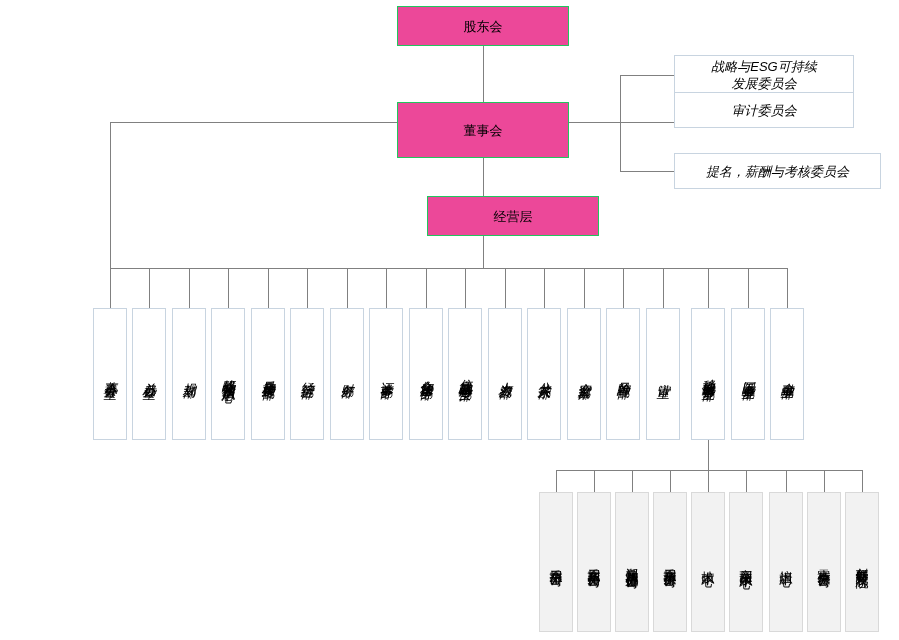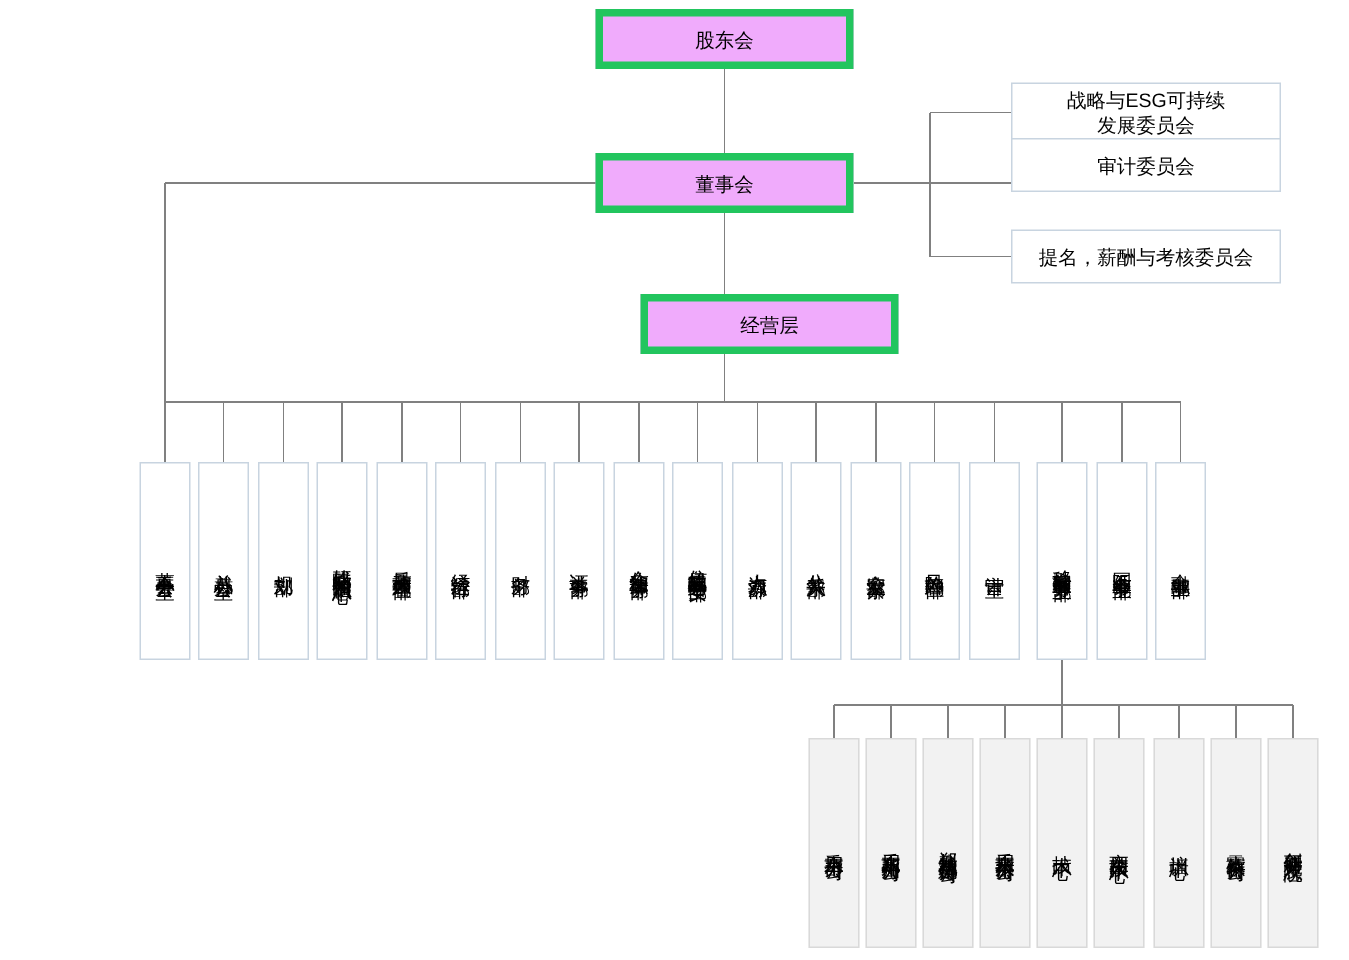--- a/index.html
+++ b/index.html
@@ -1,23 +1,23 @@
 <!DOCTYPE html>
 <html><head>
 <meta charset="utf-8">
 <style>
   html,body{margin:0;padding:0;}
   body{width:899px;height:640px;background:#ffffff;font-family:"Liberation Sans","DejaVu Sans",sans-serif;color:#000;}
   #chart{position:relative;width:899px;height:640px;overflow:hidden;}
   svg.lines{position:absolute;left:0;top:0;width:899px;height:640px;pointer-events:none;}
-  .node{position:absolute;box-sizing:border-box;border:5px solid #22c55e;background:#f0abfc;
+  .node{position:absolute;box-sizing:border-box;border:1px solid #22c55e;background:#ec4899;
         display:flex;align-items:center;justify-content:center;text-align:center;
         font-size:13px;line-height:17px;color:#000;}
   .node.gray{background:#f2f2f2;border:1px solid #d9d9d9;}
-  .node.white{background:#ffffff;border:1px solid #c8d4e0;}
+  .node.white{background:#ffffff;border:1px solid #c8d4e0;font-style:italic;}
   .vert{writing-mode:vertical-rl;text-orientation:upright;letter-spacing:1px;
         font-size:13px;line-height:17px;white-space:nowrap;}
 </style>
 </head>
 <body>
 
 <div id="chart">
 
   <svg class="lines">
     <g stroke="#808080" stroke-width="1" fill="none" shape-rendering="crispEdges">
@@ -65,27 +65,27 @@
       <line x1="670" y1="470" x2="670" y2="492"></line>
       <line x1="708" y1="470" x2="708" y2="492"></line>
       <line x1="746" y1="470" x2="746" y2="492"></line>
       <line x1="786" y1="470" x2="786" y2="492"></line>
       <line x1="824" y1="470" x2="824" y2="492"></line>
       <line x1="862" y1="470" x2="862" y2="492"></line>
     </g>
   </svg>
 
   <div class="node" style="left:397px;top:6px;width:172px;height:40px;">股东会</div>
-  <div class="node" style="left:397px;top:102px;width:172px;height:40px;">董事会</div>
+  <div class="node" style="left:397px;top:102px;width:172px;height:56px;">董事会</div>
   <div class="node" style="left:397px;top:196px;width:172px;height:40px;margin-left:30px;">经营层</div>
 
   <div class="node white" style="left:674px;top:55px;width:180px;height:40px;white-space:pre-line;">战略与ESG可持续
 发展委员会</div>
   <div class="node white" style="left:674px;top:92px;width:180px;height:36px;">审计委员会</div>
-  <div class="node white" style="left:674px;top:153px;width:180px;height:36px;">提名，薪酬与考核委员会</div>
+  <div class="node white" style="left:674px;top:153px;width:207px;height:36px;">提名，薪酬与考核委员会</div>
 
   <div class="node white" style="left:93px;top:308px;width:34px;height:132px;">
     <span class="vert">董事会办公室</span>
   </div>
   <div class="node white" style="left:132px;top:308px;width:34px;height:132px;">
     <span class="vert">总裁办公室</span>
   </div>
   <div class="node white" style="left:172px;top:308px;width:34px;height:132px;">
     <span class="vert">规划部</span>
   </div>

